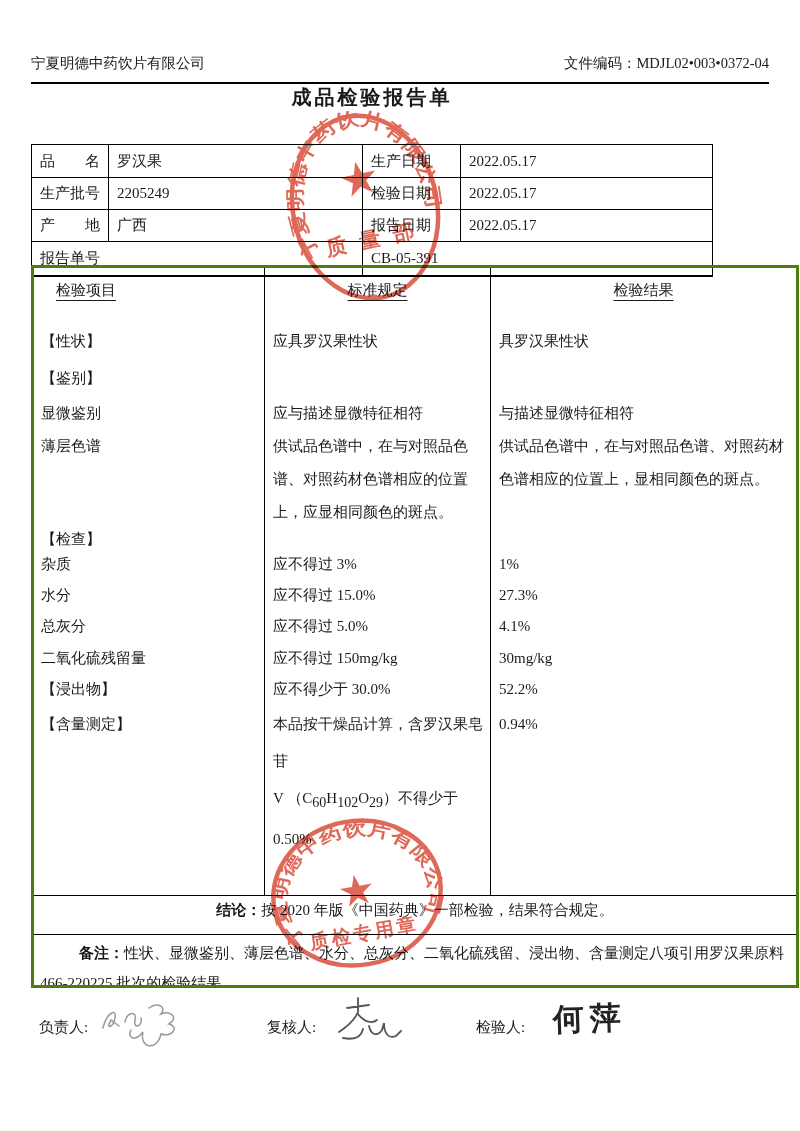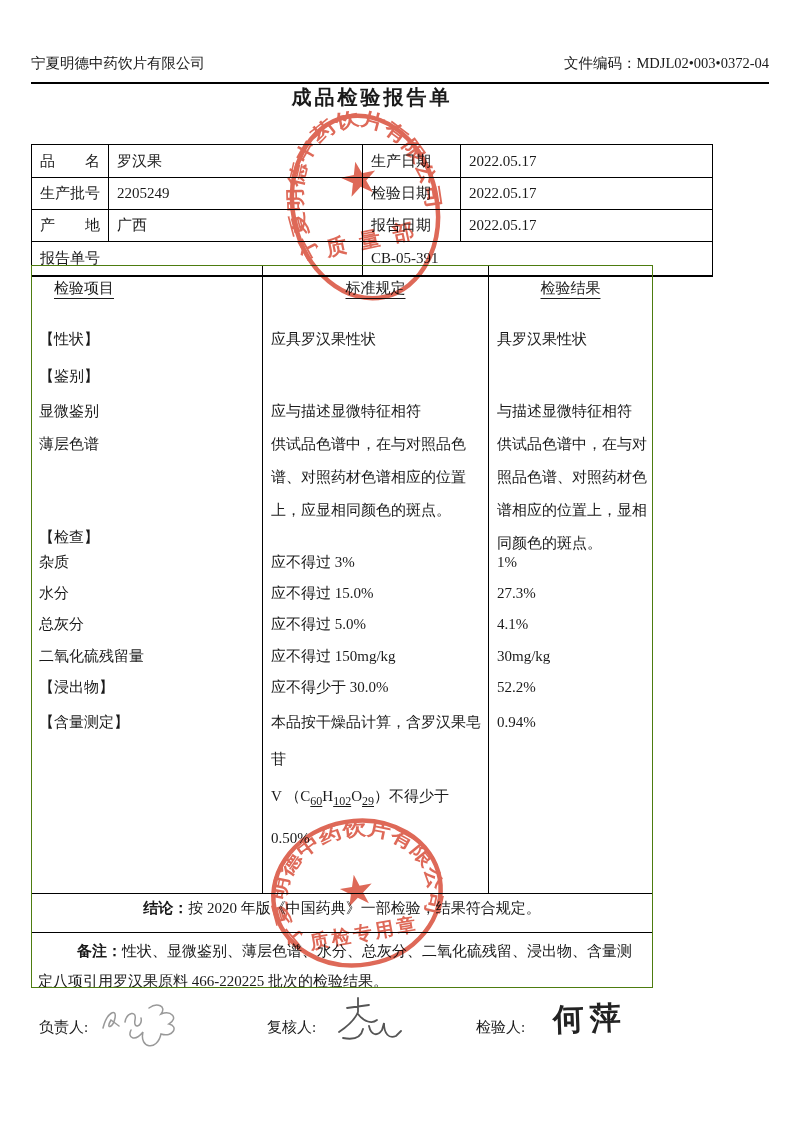--- a/index.html
+++ b/index.html
@@ -26,40 +26,40 @@
   }
   .info-row { display:grid; grid-template-columns:77px 254px 98px auto; border-bottom:1px solid #000; }
   .info-row:last-child { border-bottom:none; }
   .info-row.r4 { grid-template-columns:331px auto; }
   .info-cell { height:31px; display:flex; align-items:center; padding-left:8px; border-right:1px solid #000; }
   .info-row .info-cell:last-child { border-right:none; }
   .info-row.r1 .info-cell { height:32px; }
   .info-row.r4 .info-cell { height:33px; }
   
   .main-table {
-    position:absolute; left:31px; top:265px; width:622px; height:723px;
-    border:1px solid #4d7c0f; overflow:hidden;
+    position:absolute; left:31px; top:265px; width:768px; height:723px;
+    border:3px solid #4d7c0f; overflow:hidden;
   }
   .mt-grid { display:grid; grid-template-columns:231px 226px auto; }
   .cell { padding-left:8px; display:flex; align-items:center; border-right:0; }
   .c1 { border-right:1px solid #000; padding-left:7px; }
   .c2 { border-right:1px solid #000; }
   .h-head { height:55px; }
   .h37 { height:37px; } .h32 { height:32px; } .h100 { height:100px; }
   .h20 { height:20px; } .h31 { height:31px; } .h75 { height:75px; }
   .h-fill { height:115px; }
   .head-cell { align-items:flex-start; padding-top:13px; }
   .head-cell.c1 { padding-left:22px; }
   .head-cell.c2, .head-cell.c3 { justify-content:center; padding-left:0; }
   .u { text-decoration:underline; text-underline-offset:5px; }
   .top { align-items:flex-start; }
   .lh33 { line-height:33px; padding-top:1px; padding-right:4px; }
   .lh37 { line-height:37px; padding-top:1px; }
   .wrap { display:block; }
-  sub { font-size:12px;text-decoration:underline; }
+  sub { font-size:14px; }
   
   .conclusion {
     border-top:1px solid #000; height:30px; line-height:29px;
     text-align:center;
   }
   .remark {
     border-top:1px solid #000; height:65px; line-height:30px;
     padding:3px 6px 0 6px; text-indent:2.6em;margin-top:9px;
   }
   .b { font-weight:bold; }

